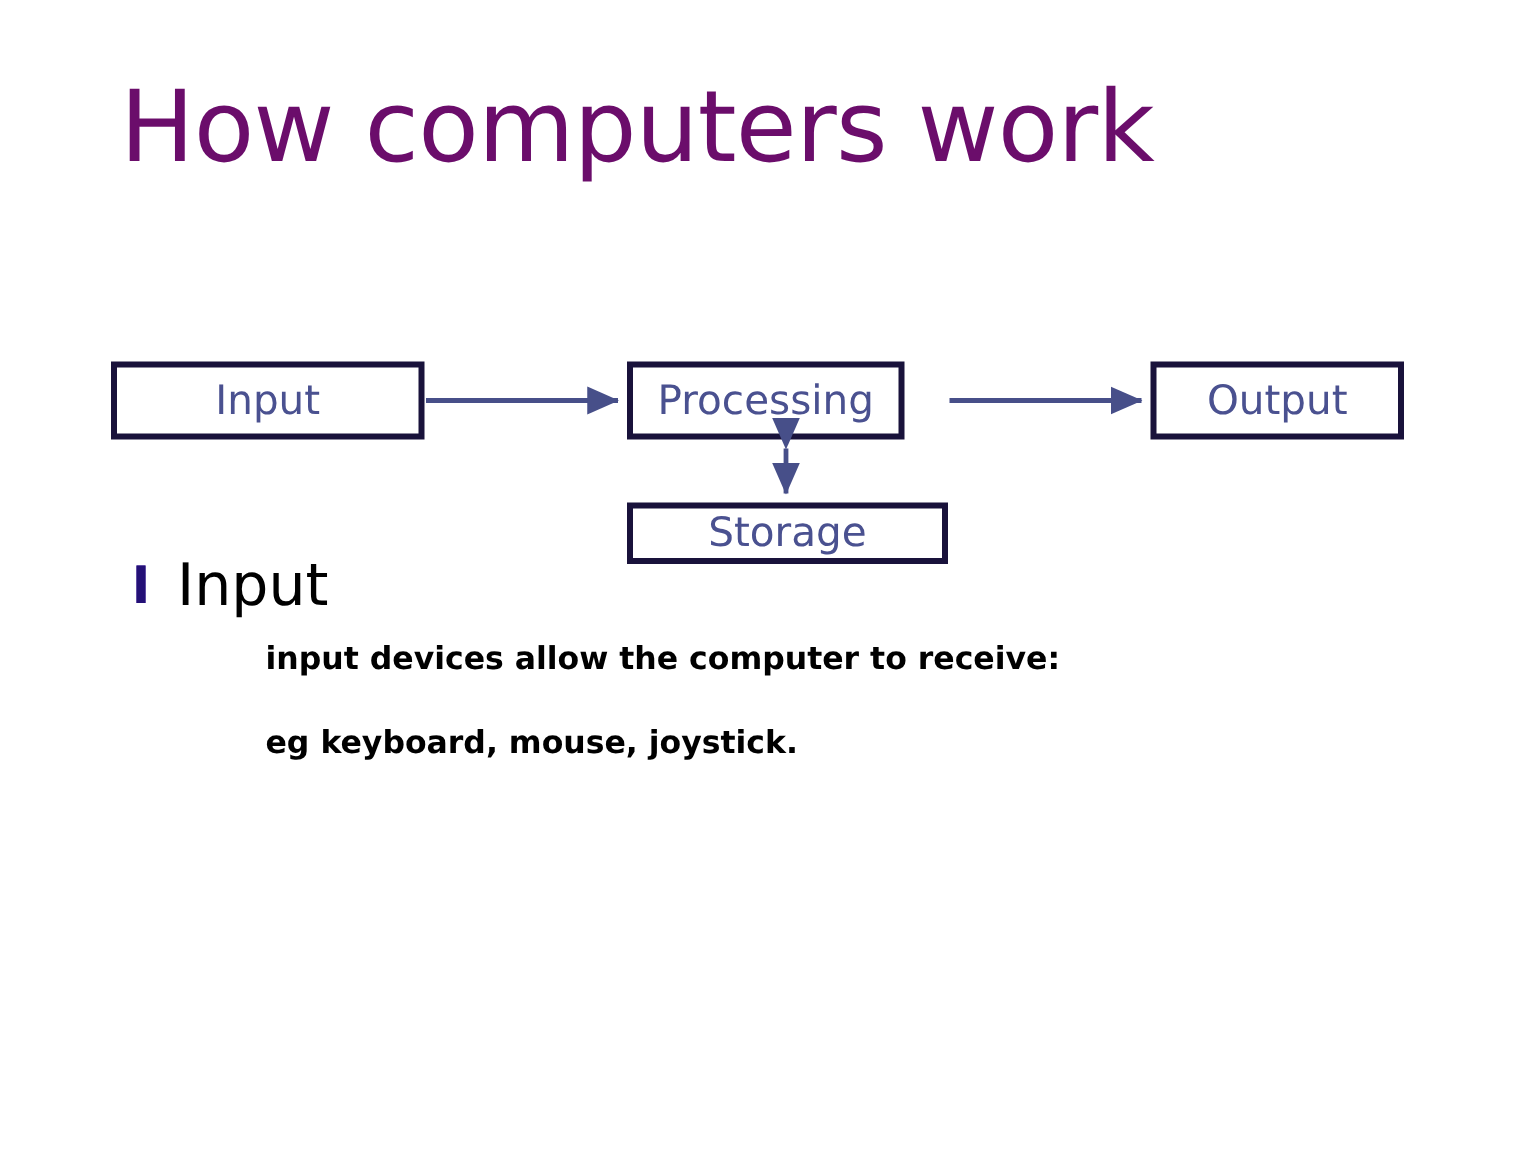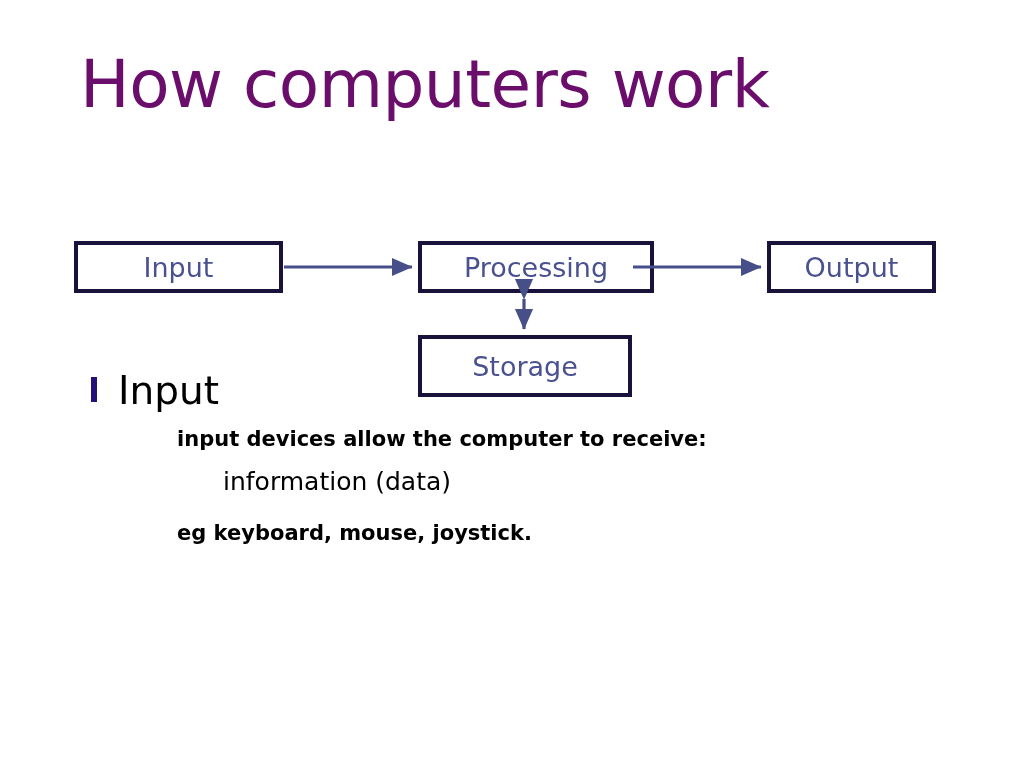--- a/index.html
+++ b/index.html
@@ -47,23 +47,23 @@
     display: flex;
     align-items: center;
     justify-content: center;
     color: #4A5190;
     font-size: 27px;
     line-height: 1;
     font-weight: 400;
     letter-spacing: 0px;
   }
   #box-input      { left: 74px;  top: 241px; width: 209px; height: 52px; }
-  #box-processing { left: 418px; top: 241px; width: 236px; height: 52px; }
+  #box-processing { left: 418px; top: 241px; width: 185px; height: 52px; }
   #box-output     { left: 767px; top: 241px; width: 169px; height: 52px; }
-  #box-storage    { left: 418px; top: 335px; width: 214px; height: 62px; }
+  #box-storage    { left: 418px; top: 335px; width: 214px; height: 41px; }
 
   .arrow-svg {
     position: absolute;
     left: 0;
     top: 0;
     width: 1024px;
     height: 768px;
     overflow: visible;
   }
 
@@ -200,26 +200,20 @@
     <span class="bullet-text">Input</span>
   </div>
 
   <div class="bullet-row lvl2">
     <span class="bullet-mark">
       <span class="square-sm"></span>
     </span>
     <span class="bullet-text">input devices allow the computer to receive:</span>
   </div>
 
-  <div class="bullet-row lvl3">
-    <span class="bullet-mark">
-      <span class="diamond-sm"></span>
-    </span>
-    <span class="bullet-text">information (data)</span>
-  </div>
 
 
   <div class="bullet-row lvl2" style="margin-top:17px;">
     <span class="bullet-mark">
       <span class="square-sm"></span>
     </span>
     <span class="bullet-text">eg keyboard, mouse, joystick.</span>
   </div>
 
 </div>

